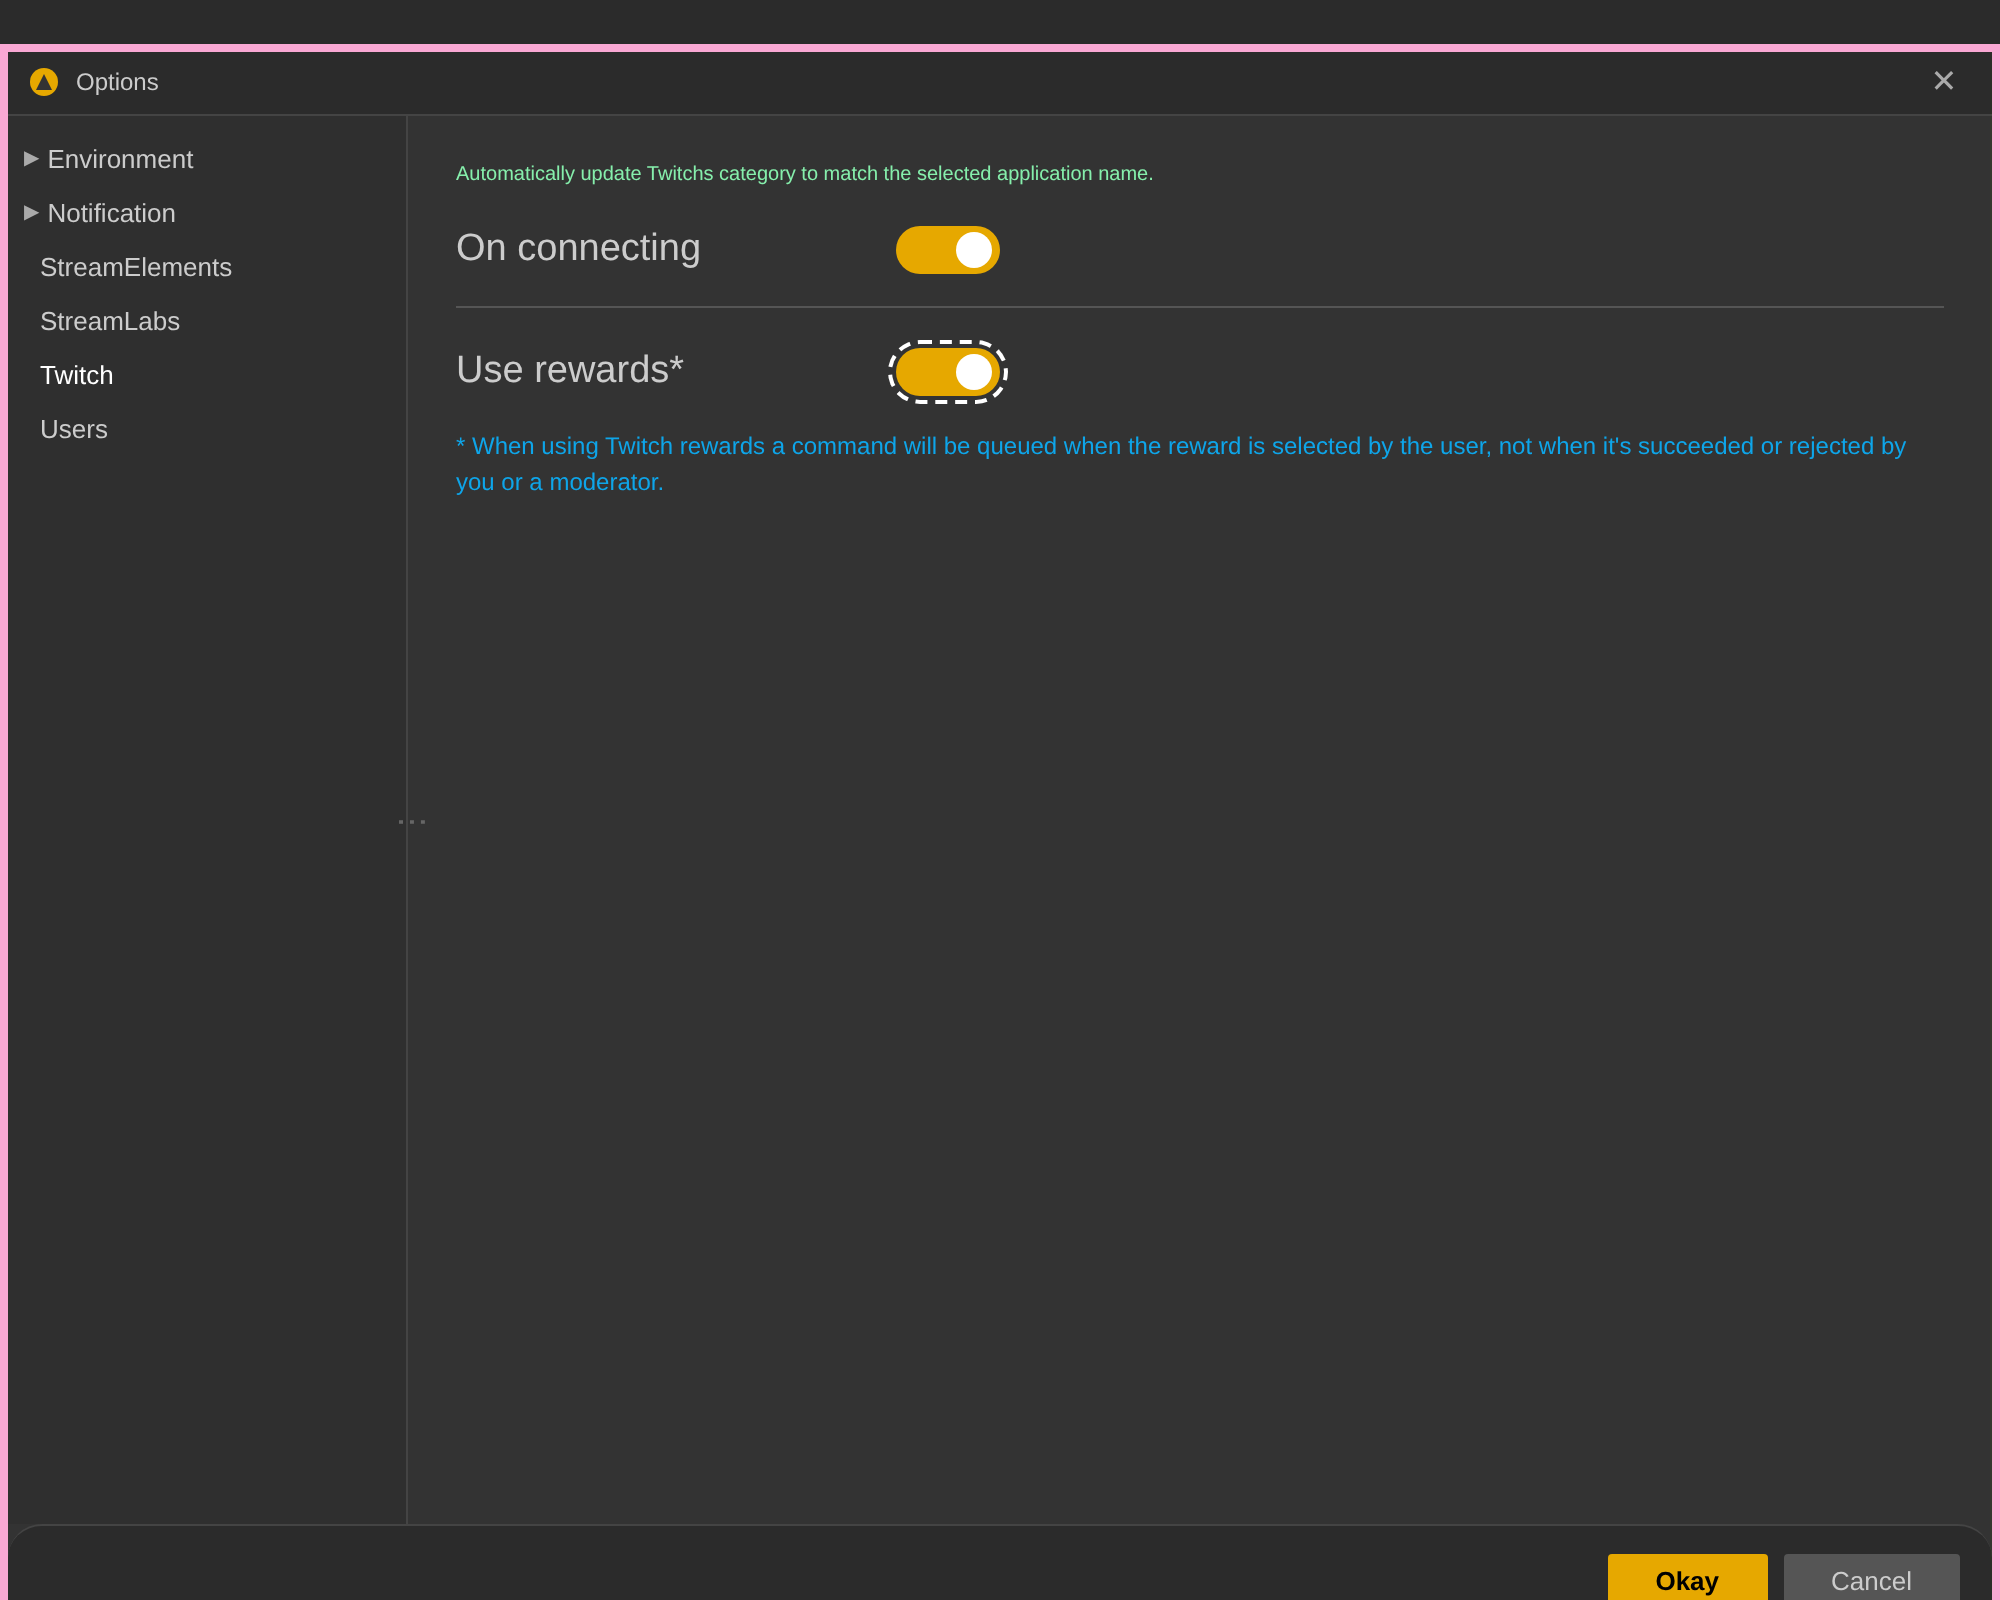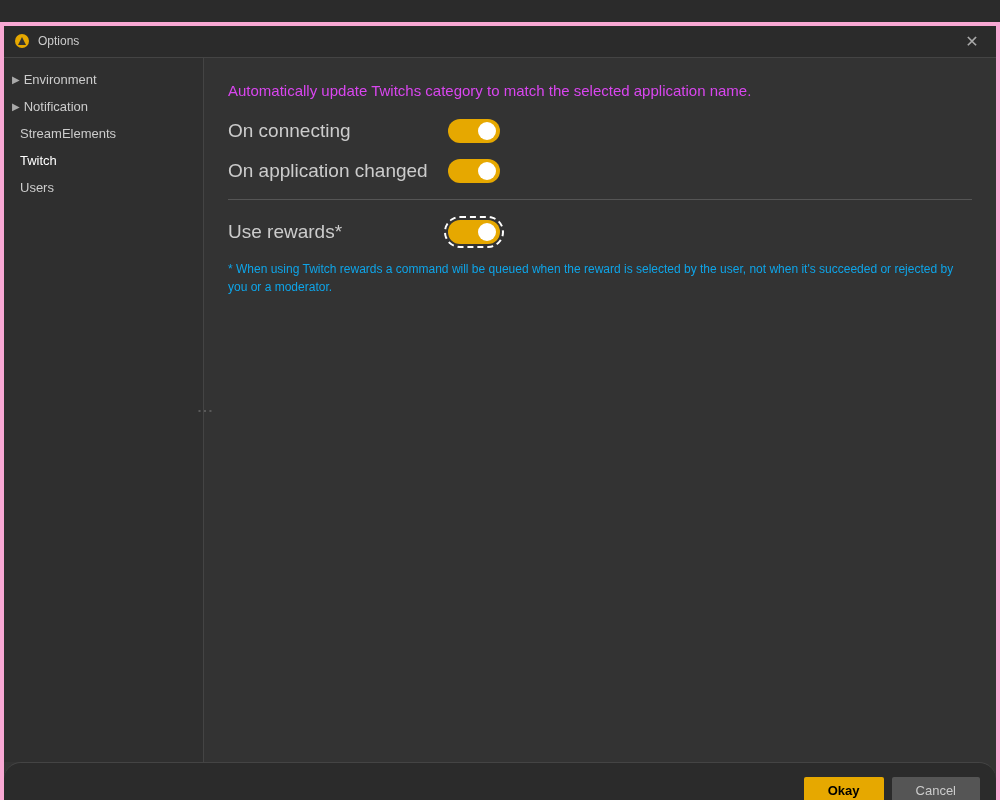--- a/index.html
+++ b/index.html
@@ -96,22 +96,22 @@
     }
 
     .main-panel {
       flex: 1;
       padding: 24px 24px;
       overflow-y: auto;
       background: #333333;
     }
 
     .section-description {
-      color: #d946ef;
-      font-size: 15px;
+      color: #86efac;
+      font-size: 10px;
       margin-bottom: 20px;
     }
 
     .setting-row {
       display: flex;
       align-items: center;
       margin-bottom: 16px;
     }
 
     .setting-label {
@@ -246,20 +246,23 @@
         <span class="arrow">▶</span>
         <span>Environment</span>
       </div>
       <div class="sidebar-item has-arrow">
         <span class="arrow">▶</span>
         <span>Notification</span>
       </div>
       <div class="sidebar-item">
         <span>StreamElements</span>
       </div>
+      <div class="sidebar-item">
+        <span>StreamLabs</span>
+      </div>
       <div class="sidebar-item active">
         <span>Twitch</span>
       </div>
       <div class="sidebar-item">
         <span>Users</span>
       </div>
     </div>
 
     <div class="resize-handle">
       <span class="resize-dots">⋮</span>
@@ -271,29 +274,20 @@
       <div class="setting-row">
         <span class="setting-label">On connecting</span>
         <label class="toggle">
           <input type="checkbox" checked="" style="">
           <div class="toggle-track">
             <div class="toggle-thumb"></div>
           </div>
         </label>
       </div>
 
-      <div class="setting-row">
-        <span class="setting-label">On application changed</span>
-        <label class="toggle">
-          <input type="checkbox" checked="" style="">
-          <div class="toggle-track">
-            <div class="toggle-thumb"></div>
-          </div>
-        </label>
-      </div>
 
       <hr class="divider">
 
       <div class="setting-row">
         <span class="setting-label">Use rewards*</span>
         <label class="toggle toggle-focused">
           <input type="checkbox" checked="" style="">
           <div class="toggle-track">
             <div class="toggle-thumb"></div>
           </div>

